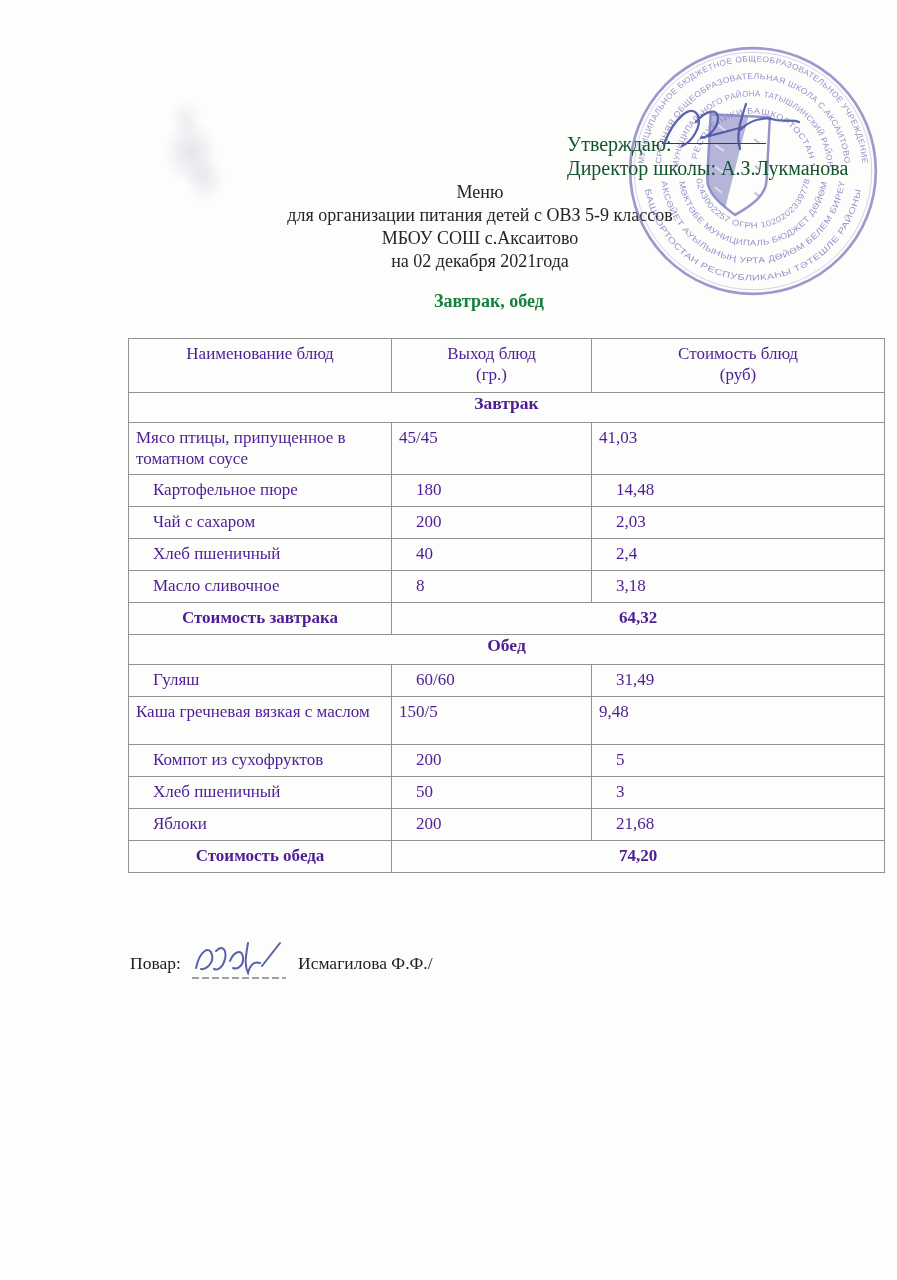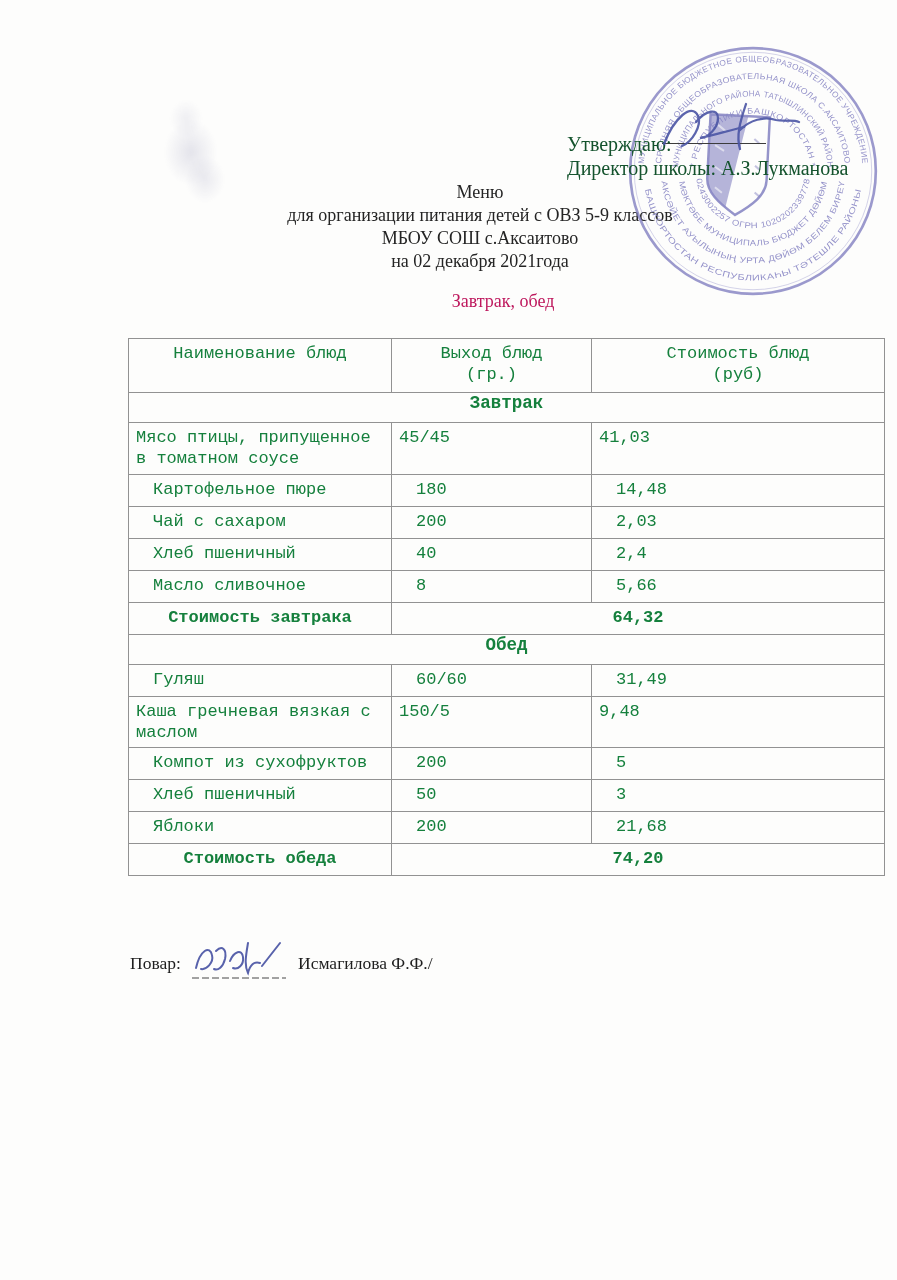--- a/index.html
+++ b/index.html
@@ -37,29 +37,29 @@
     fill:#807ec0;
   }
   .dir-sign{left:646px;top:92px;z-index:4;}
 
   
   .title-block{
     left:60px;top:181px;width:840px;text-align:center;
     font-size:18px;line-height:23px;color:#242424;
   }
   .subtitle{
-    left:113px;top:291px;width:780px;text-align:center;
-    font-size:18px;font-weight:normal;color:#be185d;
+    left:99px;top:291px;width:780px;text-align:center;
+    font-size:18px;font-weight:bold;color:#15803d;
   }
 
   
   table.menu{
     position:absolute;left:128px;top:338px;width:756px;
     border-collapse:collapse;table-layout:fixed;
-    font-size:17px;color:#15803d;font-family:Liberation Mono, monospace;
+    font-size:17px;color:#4c1d95;
   }
   table.menu td{
     border:1px solid #929292;
     padding:4px 7px;vertical-align:top;line-height:1.25;
     box-sizing:border-box;overflow:hidden;
   }
   .c1{width:263px}.c2{width:200px}.c3{width:293px}
   td.hdr{text-align:center;padding-top:7px;}
   tr.h-hdr td{height:54px;}
   tr.h-sec td{height:30px;text-align:center;font-weight:bold;font-size:17.5px;padding-top:0;}
@@ -189,21 +189,21 @@
       <td class="c3">2,03</td>
     </tr>
     <tr class="h-1l">
       <td class="c1">Хлеб пшеничный</td>
       <td class="c2">40</td>
       <td class="c3">2,4</td>
     </tr>
     <tr class="h-1l">
       <td class="c1">Масло сливочное</td>
       <td class="c2">8</td>
-      <td class="c3">5,66</td>
+      <td class="c3">3,18</td>
     </tr>
 
     <tr class="h-tot">
       <td class="c1 total-label">Стоимость завтрака</td>
       <td colspan="2" class="total-value">64,32</td>
     </tr>
 
     <tr class="h-sec">
       <td colspan="3">Обед</td>
     </tr>

